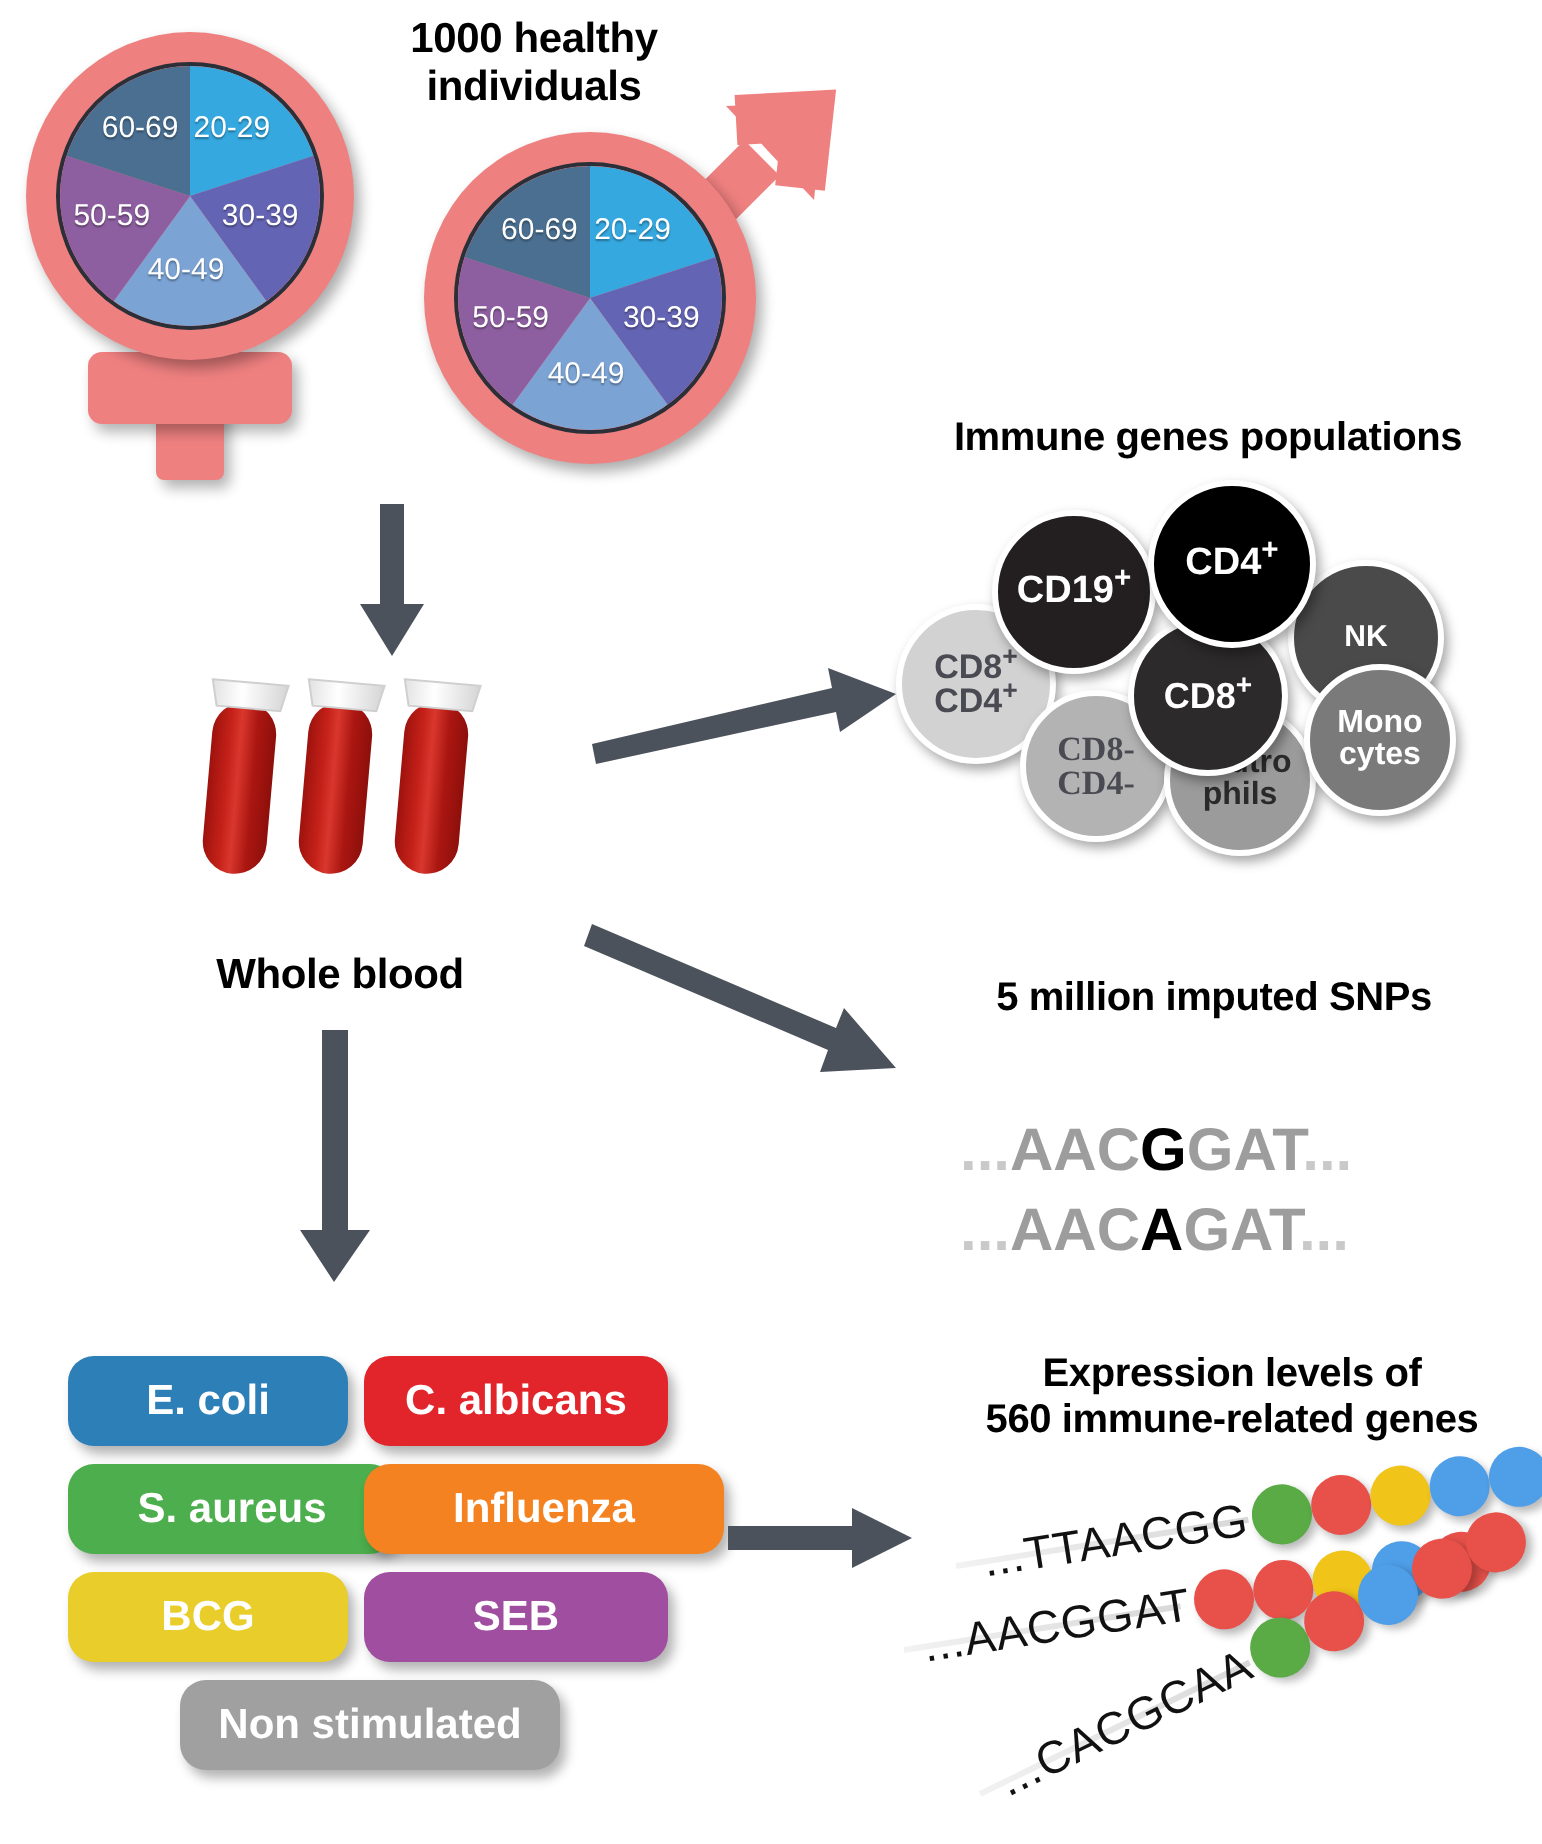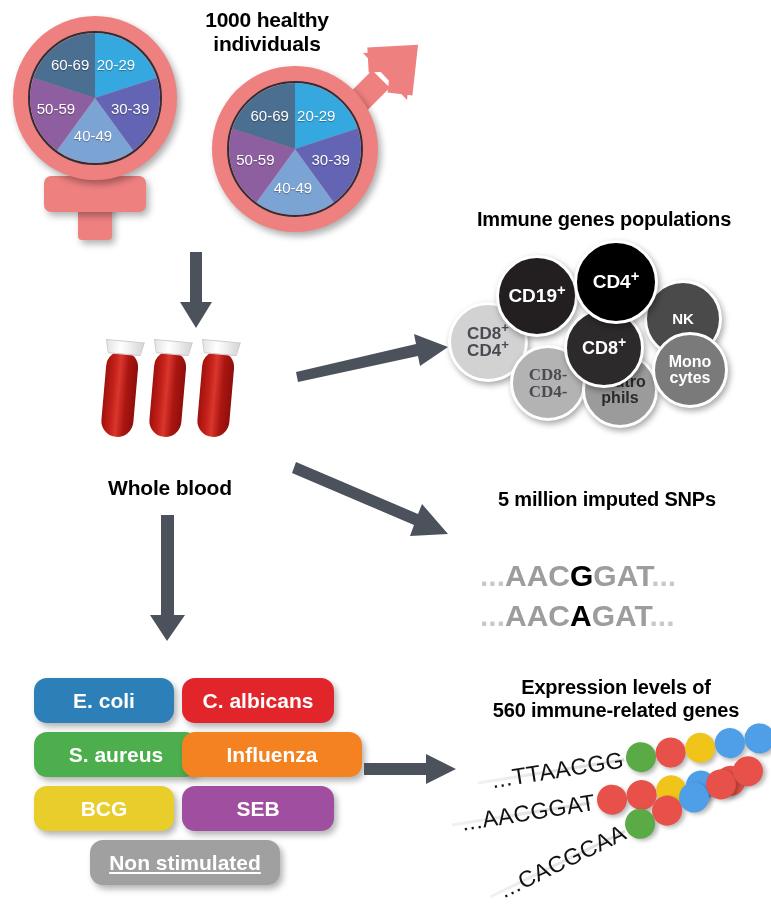--- a/index.html
+++ b/index.html
@@ -278,21 +278,21 @@
     </div>
     <div class="pill" style="left:148px;top:54px;width:180px;height:45px;background:#f58220;font-size:21px;">
       <span>Influenza</span>
     </div>
     <div class="pill" style="left:0px;top:108px;width:140px;height:45px;background:#e8cd2b;font-size:21px;">
       <span>BCG</span>
     </div>
     <div class="pill" style="left:148px;top:108px;width:152px;height:45px;background:#a04fa0;font-size:21px;">
       <span>SEB</span>
     </div>
-    <div class="pill" style="left:56px;top:162px;width:190px;height:45px;background:#a0a0a0;font-size:21px;text-decoration:underline;">
+    <div class="pill" style="left:56px;top:162px;width:190px;height:45px;background:#a0a0a0;font-size:21px;">
       <span>Non stimulated</span>
     </div>
   </div>
 
   <div class="abs arrow" style="left:364px;top:750px;">
     <svg width="100" height="40" viewBox="0 0 100 40">
       <path d="M0,13 h62 v-9 L92,19 L62,34 v-9 H0 Z" fill="#4c525c"></path>
     </svg>
   </div>
 

